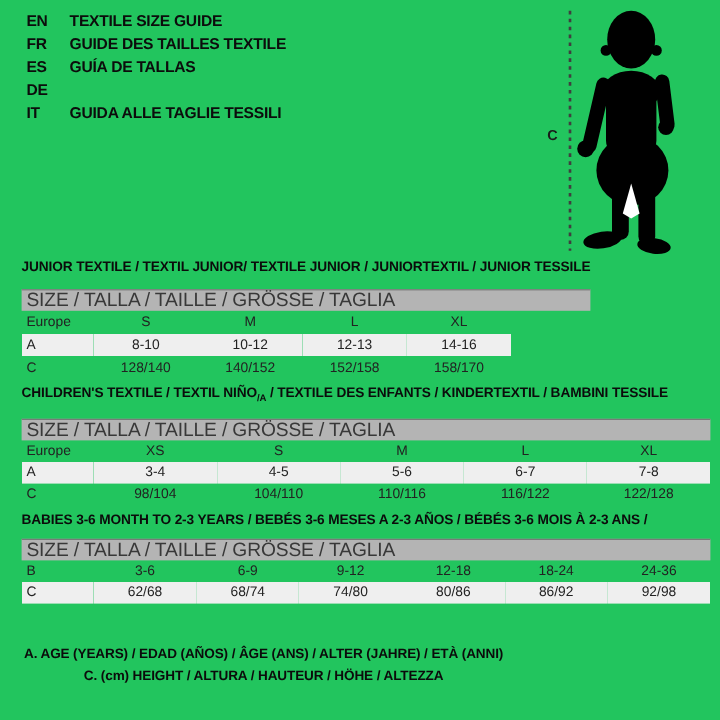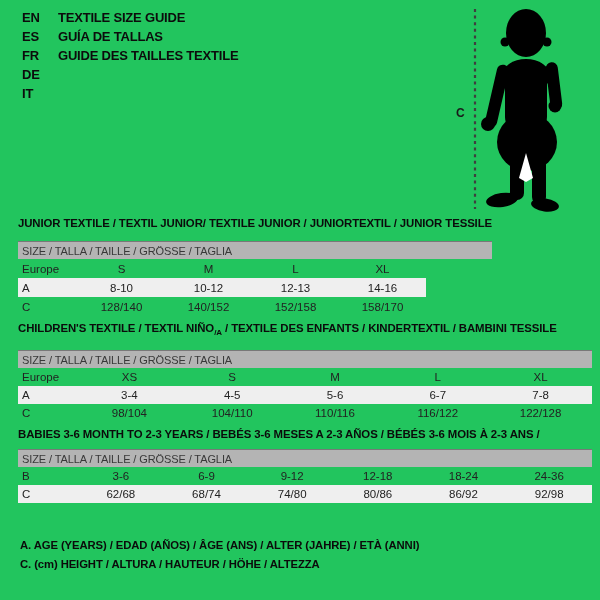--- a/index.html
+++ b/index.html
@@ -18,59 +18,60 @@
   .silhouette{position:absolute;left:479px;top:6px;}
 
   
   .sec{position:absolute;left:18px;}
   .sec1{top:217px;}
   .sec2{top:322px;}
   .sec3{top:426px;}
   .ttl{font-weight:700;font-size:11.4px;letter-spacing:-0.1px;color:#0b0b0b;white-space:nowrap;line-height:13px;}
   .ttl .sub{font-size:8px;vertical-align:-3px;}
   .ttl2{line-height:16px;}
-  .bar{background:#b4b4b4;border-top:1.5px solid #787878;height:18px;line-height:18px;padding-left:4px;font-size:11px;color:#383838;letter-spacing:-0.1px;box-sizing:border-box;}
+  .bar{background:#b4b4b4;border-top:1.5px solid #787878;height:18px;line-height:18px;padding-left:4px;font-size:16px;color:#383838;letter-spacing:-0.1px;box-sizing:border-box;}
   .sec1 .bar,.sec2 .bar{margin-top:11px;}
   .sec3 .bar{margin-top:7px;}
   table{border-collapse:collapse;table-layout:fixed;border-spacing:0;}
   .t-junior{width:408px;}
   .t-child,.t-baby{width:574px;}
   td{font-size:11.5px;color:#222;text-align:center;padding:0;overflow:hidden;white-space:nowrap;}
   .t-junior td{height:19px;}
   .t-child td,.t-baby td{height:18px;}
   td.lab{text-align:left;padding-left:4px;}
   tbody tr:nth-child(even){background:#efefef;}
 
   
-  .notes{position:absolute;left:20px;top:536px;}
+  .notes{position:absolute;left:20px;top:536px;text-align:center;}
   .note{font-weight:700;font-size:11.3px;letter-spacing:-0.1px;line-height:18.5px;color:#0b0b0b;white-space:nowrap;}
 </style>
 </head>
 <body>
 
 <div class="canvas">
 
   <div class="lang-block">
     <div class="lang-row">
       <span class="lang-code">EN</span>
       <span>TEXTILE SIZE GUIDE</span>
     </div>
     <div class="lang-row">
+      <span class="lang-code">FR</span>
+      <span>GUIDE DES TAILLES TEXTILE</span>
+    </div>
+    <div class="lang-row">
       <span class="lang-code">ES</span>
       <span>GUÍA DE TALLAS</span>
     </div>
     <div class="lang-row">
-      <span class="lang-code">FR</span>
-      <span>GUIDE DES TAILLES TEXTILE</span>
-    </div>
-    <div class="lang-row">
       <span class="lang-code">DE</span>
     </div>
     <div class="lang-row">
       <span class="lang-code">IT</span>
+      <span>GUIDA ALLE TAGLIE TESSILI</span>
     </div>
   </div>
 
   <div class="figure">
     <svg class="height-line" width="6" height="202" viewBox="0 0 6 202">
       <line x1="3" y1="1" x2="3" y2="201" stroke="#3f3f3f" stroke-width="2.2" stroke-dasharray="3 3.6"></line>
     </svg>
     <span class="figure-c">C</span>
     <svg class="silhouette" width="120" height="210" viewBox="0 0 120 210">
       <g fill="#000">

